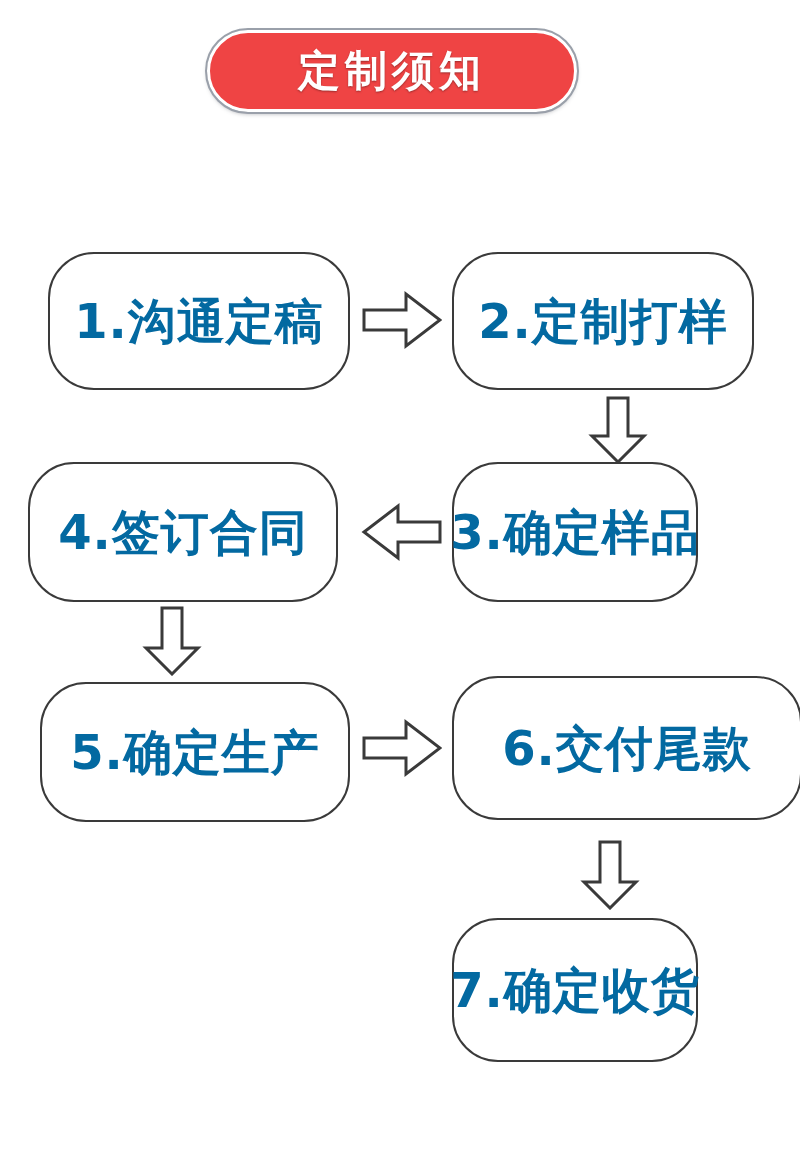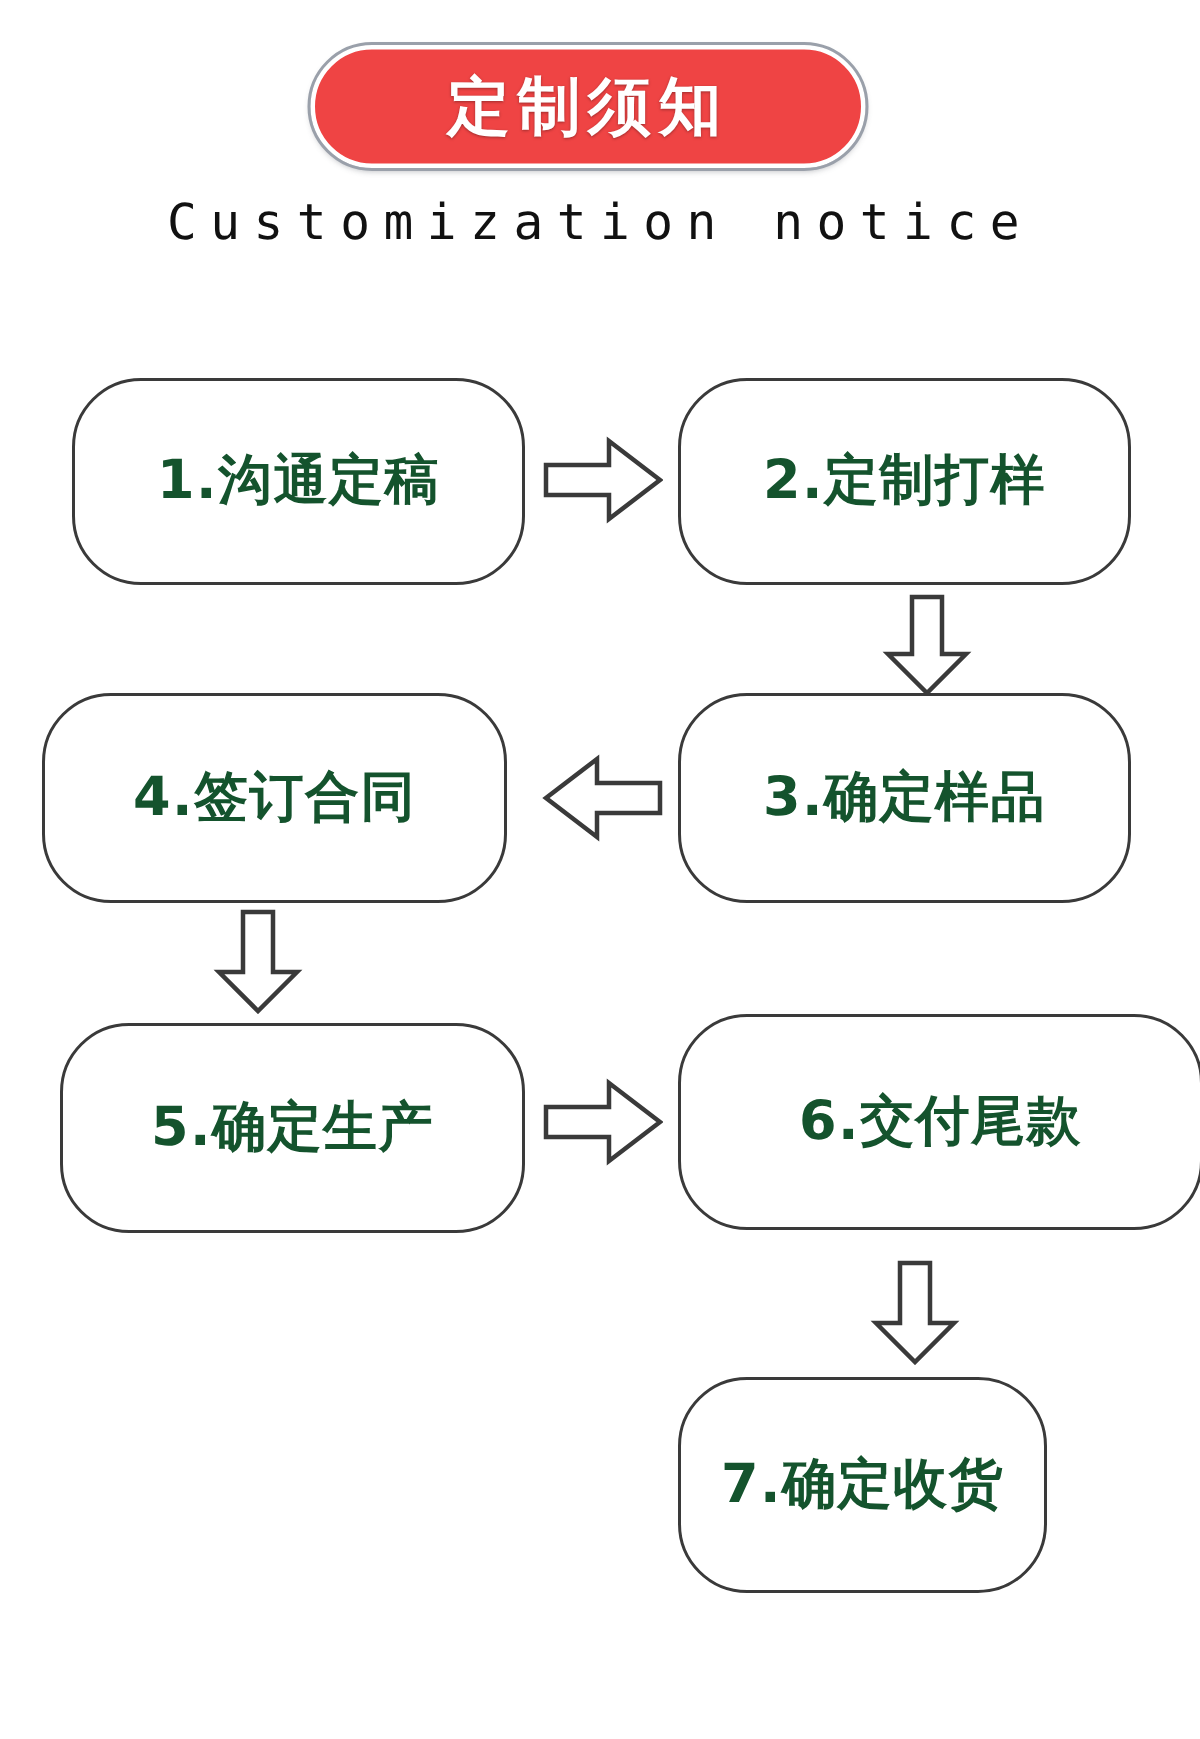--- a/index.html
+++ b/index.html
@@ -68,32 +68,32 @@
     box-sizing: border-box;
     background: #ffffff;
     border: 2px solid #3a3a3a;
     border-radius: 46px;
     display: flex;
     align-items: center;
     justify-content: center;
   }
   .node-label {
     font-family: "DejaVu Sans", "Liberation Sans", sans-serif;
-    font-size: 36px;
+    font-size: 48px;
     font-weight: 700;
-    color: #14532d;
+    color: #0369a1;
     letter-spacing: 1px;
     line-height: 1;
     white-space: nowrap;
   }
 
   
   #node-1 { left: 48px;  top: 252px; width: 302px; height: 138px; }
   #node-2 { left: 452px; top: 252px; width: 302px; height: 138px; }
-  #node-3 { left: 452px; top: 462px; width: 302px; height: 140px; }
+  #node-3 { left: 452px; top: 462px; width: 246px; height: 140px; }
   #node-4 { left: 28px;  top: 462px; width: 310px; height: 140px; }
   #node-5 { left: 40px;  top: 682px; width: 310px; height: 140px; }
   #node-6 { left: 452px; top: 676px; width: 350px; height: 144px; }
   #node-7 { left: 452px; top: 918px; width: 246px; height: 144px; }
 
   
   .arrow {
     position: absolute;
   }
   .arrow svg { display: block; }
@@ -107,21 +107,20 @@
 </style>
 </head>
 <body>
 
 <div id="header-area">
 
   <div id="title-badge">
     <span id="title-badge-text">定制须知</span>
   </div>
 
-  <div id="subtitle">Customization notice</div>
 </div>
 
 <div class="node" id="node-1">
   <span class="node-label">1.沟通定稿</span>
 </div>
 
 <div class="node" id="node-2">
   <span class="node-label">2.定制打样</span>
 </div>
 

